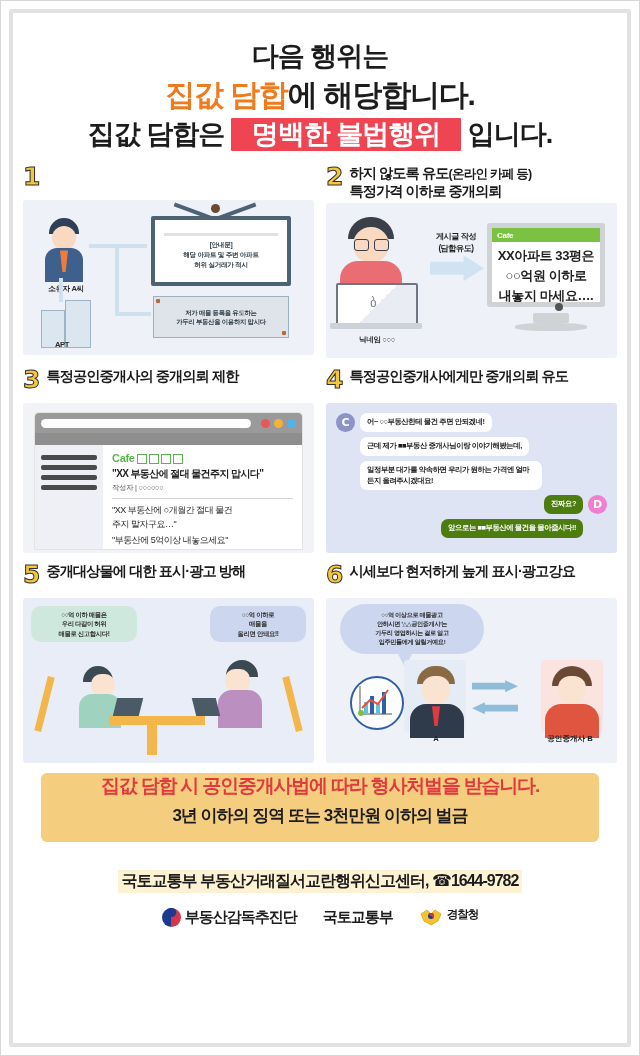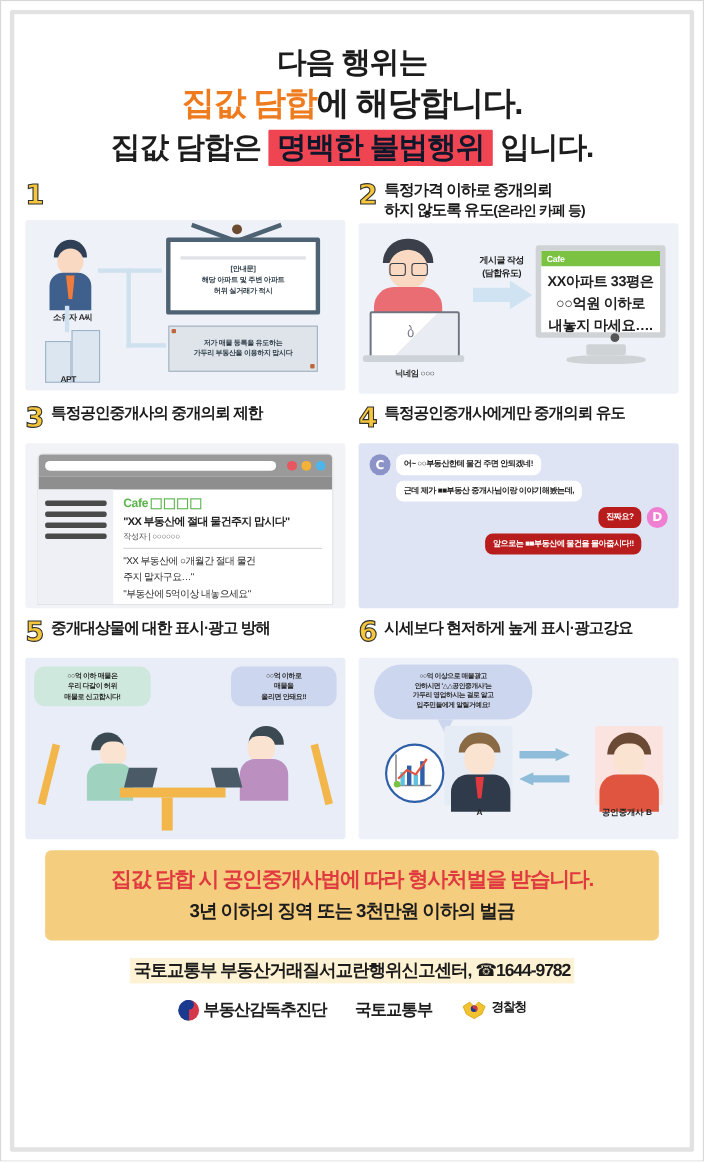--- a/index.html
+++ b/index.html
@@ -31,22 +31,22 @@
     padding:22px 10px 4px;
     text-align:center;
     line-height:1.28;
     margin-top:16px;
   }
   .hl-l1{ font-size:27px; font-weight:700; letter-spacing:-1px; color:#1c1c1c;}
   .hl-l2{ font-size:30px; font-weight:800; letter-spacing:-1.2px; color:#1c1c1c; margin-top:2px;}
   .hl-orange{ color:#ef7b1f; }
   .hl-l3{ font-size:27px; font-weight:700; letter-spacing:-1px; color:#1c1c1c; margin-top:3px;}
   .hl-mark{
-    background:#ef4452; color:#0f172a; font-weight:800;
-    padding:1px 8px 2px; border-radius:1px;
+    background:#ef4452; color:#ffffff; font-weight:800;
+    padding:1px 21px 2px; border-radius:1px;
   }
   
   .grid{
     position:relative;
     display:grid;
     grid-template-columns:1fr 1fr;
     column-gap:12px;
     row-gap:8px;
     padding:8px 6px 0 6px;
   }
@@ -164,21 +164,21 @@
   .av{
     width:19px;height:19px;border-radius:50%;display:flex;align-items:center;justify-content:center;
     color:#fff;font-weight:800;font-size:11px;font-family:"DejaVu Sans",sans-serif;
   }
   .av.c{background:#8b93c8;}
   .av.d{background:#ef7fd0;}
   .msg{
     background:#fff;border-radius:7px;padding:4px 7px;font-size:7.4px;font-weight:700;
     color:#222;letter-spacing:-0.45px;line-height:1.45;display:inline-block;
   }
-  .msg.blue{background:#b91c1c;color:#fff;}
+  .msg.blue{background:#4d7c0f;color:#fff;}
   .row{display:flex;align-items:flex-start;gap:5px;margin-bottom:5px;}
   .row.right{justify-content:flex-end;}
   
   .p5-b1{left:8px;top:8px;width:96px;background:#cfe8dd;}
   .p5-b2{right:8px;top:8px;width:86px;background:#ccd6ee;}
   
   .p6-b{
     position:absolute;left:14px;top:6px;width:128px;background:#ccd6ee;border-radius:40px;
     font-size:6.2px;padding:7px 8px;
   }
@@ -187,30 +187,30 @@
   .p6-cardA{position:absolute;left:78px;top:62px;width:62px;height:72px;background:#e6ecf6;border-radius:3px;}
   .p6-cardB{position:absolute;right:14px;top:62px;width:62px;height:72px;background:#fbe3e0;border-radius:3px;}
   .p6-ar{position:absolute;height:12px;background:#8fbcd8;}
   .p6-chart{position:absolute;left:24px;top:78px;width:50px;height:50px;border-radius:50%;background:#fff;border:2px solid #2f5fa8;}
   .p6-lbl{position:absolute;font-size:7.6px;font-weight:800;color:#222;text-align:center;}
   
   .warn{
     margin:10px 24px 0;
     background:#f5cd7e;
     border-radius:6px;
-    padding:13px 8px 15px;
+    padding:0 8px 15px;
     text-align:center;
   }
   .warn-l1{font-size:19px;font-weight:800;color:#e0393f;letter-spacing:-1.2px;}
   .warn-l2{font-size:17px;font-weight:800;color:#1c1c1c;letter-spacing:-1px;margin-top:5px;}
   
   .report{text-align:center;margin-top:16px;}
   .report-l1{font-size:18px;font-weight:800;color:#e05a2b;letter-spacing:-1px;}
   .report-l2{
-    font-size:16px;font-weight:800;color:#1c1c1c;letter-spacing:-1px;margin-top:0;
+    font-size:16px;font-weight:800;color:#1c1c1c;letter-spacing:-1px;margin-top:12px;
     display:inline-block;background:#fdf2d4;padding:1px 4px;
   }
   .logos{
     display:flex;align-items:center;justify-content:center;gap:26px;margin-top:14px;
   }
   .logo{display:flex;align-items:flex-start;gap:4px;font-size:15px;font-weight:800;letter-spacing:-1px;color:#1c1c1c;}
   .taegeuk{width:19px;height:19px;border-radius:50%;background:linear-gradient(90deg,#1a3a8f 0 50%,#d5364a 50% 100%);position:relative;}
   .taegeuk::after{content:"";position:absolute;left:50%;top:0;width:9.5px;height:9.5px;border-radius:50%;background:#1a3a8f;transform:translateX(-50%);}
   .police{font-size:11.5px;font-weight:800;}
   .garuda{width:24px;height:20px;position:relative;}
@@ -269,22 +269,22 @@
             <div>가두리 부동산을 이용하지 맙시다</div>
           </div>
         </div>
       </div>
     </div>
 
     <div class="cell">
       <div class="cell-head">
         <div class="num">2</div>
         <div class="cell-title">
+          <div><span>하지 않도록 유도</span><span class="sub">(온라인 카페 등)</span></div>
           <div>특정가격 이하로 중개의뢰</div>
-          <div><span>하지 않도록 유도</span><span class="sub">(온라인 카페 등)</span></div>
         </div>
       </div>
       <div class="illus h2">
 
         <div class="fig" style="left:20px;top:14px;">
           <div style="position:absolute;left:2px;top:0;width:46px;height:22px;border-radius:22px 22px 0 0;background:#3a3f4a;"></div>
           <div style="position:absolute;left:7px;top:10px;width:36px;height:36px;border-radius:50%;background:#fad9c2;"></div>
           <div style="position:absolute;left:8px;top:22px;width:13px;height:10px;border:1.6px solid #3a3f4a;border-radius:3px;"></div>
           <div style="position:absolute;left:28px;top:22px;width:13px;height:10px;border:1.6px solid #3a3f4a;border-radius:3px;"></div>
           <div style="position:absolute;left:-6px;top:44px;width:62px;height:46px;border-radius:18px 18px 0 0;background:#e96d72;"></div>
@@ -358,20 +358,23 @@
       </div>
       <div class="illus h4">
         <div class="chat">
           <div class="row">
             <div class="av c">C</div>
             <div class="msg">어~ ○○부동산한테 물건 주면 안되겠네!</div>
           </div>
           <div class="row" style="padding-left:24px;">
             <div class="msg">근데 제가 ■■부동산 중개사님이랑 이야기해봤는데,</div>
           </div>
+          <div class="row" style="padding-left:24px;">
+            <div class="msg" style="max-width:168px;">일정부분 대가를 약속하면 우리가 원하는 가격엔 얼마든지 올려주시겠대요!</div>
+          </div>
           <div class="row right">
             <div class="msg blue">진짜요?</div>
             <div class="av d">D</div>
           </div>
           <div class="row right" style="padding-right:24px;">
             <div class="msg blue">앞으로는 ■■부동산에 물건을 몰아줍시다!!</div>
           </div>
         </div>
       </div>
     </div>

